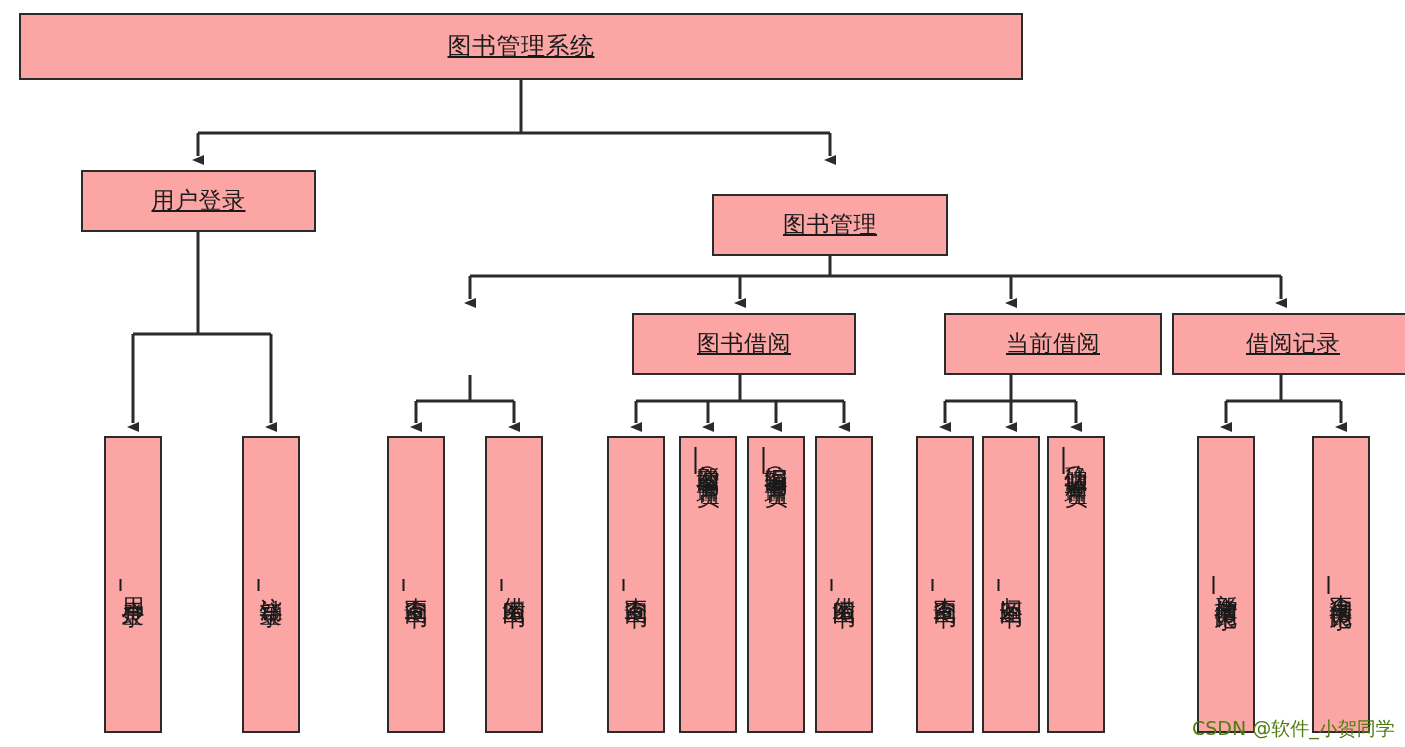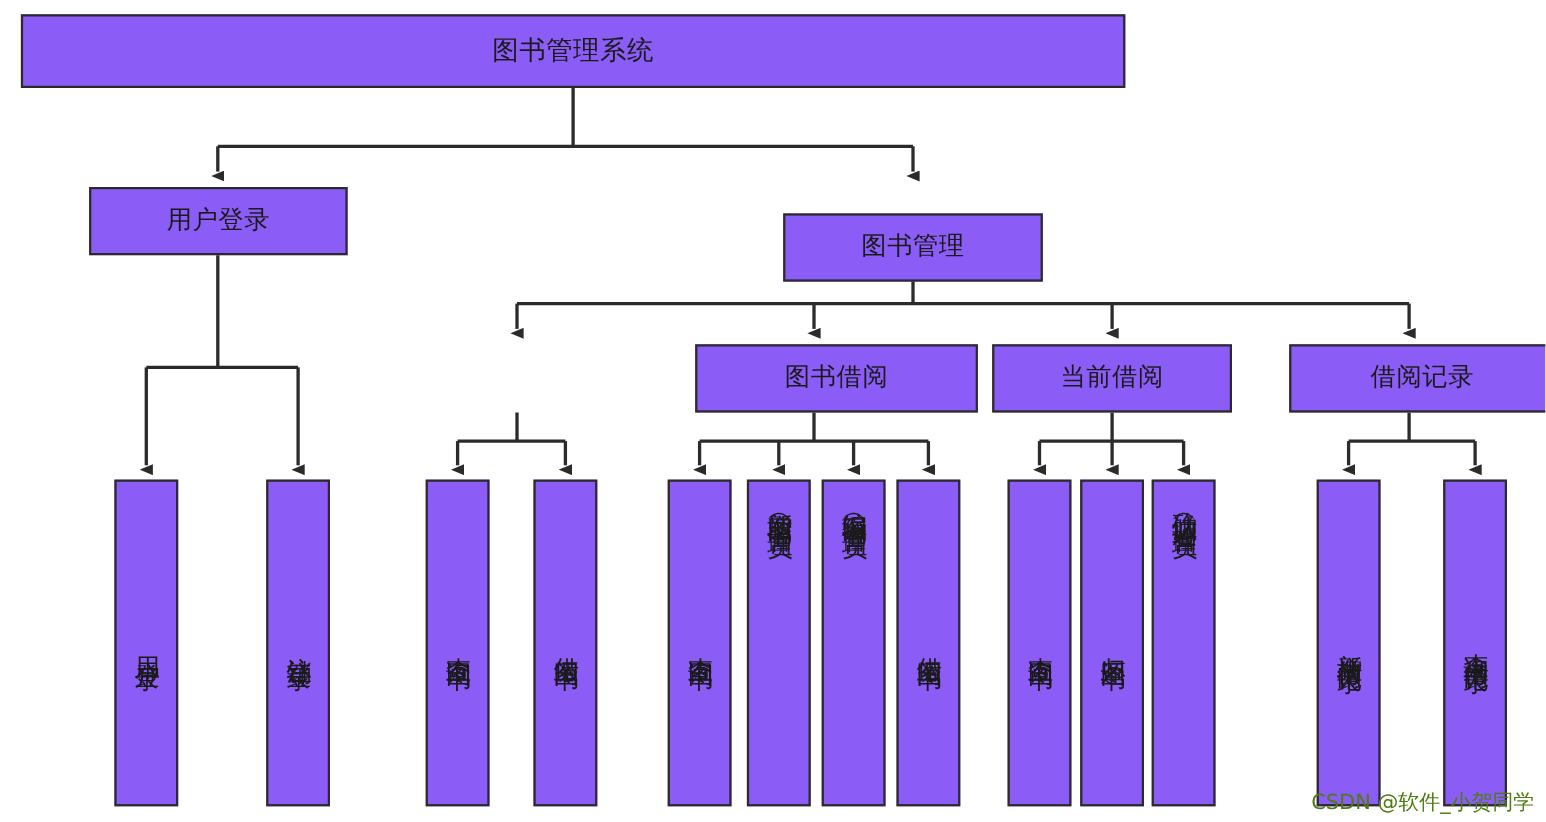--- a/index.html
+++ b/index.html
@@ -22,27 +22,28 @@
     position: absolute;
     left: 0;
     top: 0;
     width: 1405px;
     height: 747px;
     pointer-events: none;
   }
   .node {
     position: absolute;
     box-sizing: border-box;
-    background: #8b5cf6;
+    background: #fca5a5;
     border: 2px solid #2b2b2b;
     display: flex;
     align-items: center;
     justify-content: center;
     color: #1a1a1a;
     z-index: 2;
+    text-decoration: underline;
   }
   .node .label {
     display: block;
     line-height: 1.18;
     letter-spacing: 0.5px;
     white-space: nowrap;
   }
   
   .node.h .label {
     font-size: 23px;
@@ -137,24 +138,24 @@
     <span class="label">图书管理系统</span>
   </div>
 
   <div class="node h" style="left:81px; top:170px; width:235px; height:62px;">
     <span class="label">用户登录</span>
   </div>
   <div class="node h" style="left:712px; top:170px; width:236px; height:62px;margin-top:24px;">
     <span class="label">图书管理</span>
   </div>
 
-  <div class="node h" style="left:632px; top:313px; width:257px; height:62px;">
+  <div class="node h" style="left:632px; top:313px; width:224px; height:62px;">
     <span class="label">图书借阅</span>
   </div>
-  <div class="node h" style="left:902px; top:313px; width:218px; height:62px;">
+  <div class="node h" style="left:944px; top:313px; width:218px; height:62px;">
     <span class="label">当前借阅</span>
   </div>
   <div class="node h" style="left:1172px; top:313px; width:242px; height:62px;">
     <span class="label">借阅记录</span>
   </div>
 
   <div class="node v mid" style="left:104px; top:436px; width:58px; height:297px;">
     <span class="label">用户登录</span>
   </div>
   <div class="node v mid" style="left:242px; top:436px; width:58px; height:297px;">

